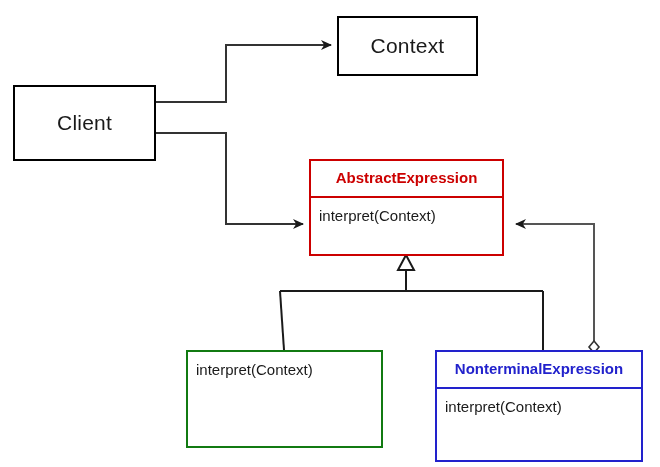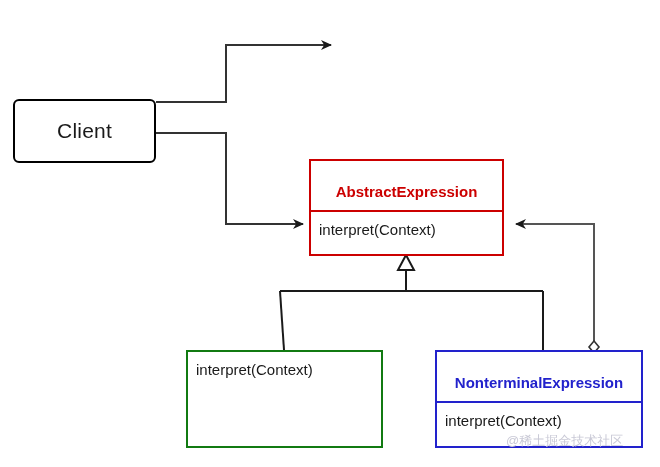--- a/index.html
+++ b/index.html
@@ -44,43 +44,42 @@
   }
   .class-box .box-title {
     box-sizing: border-box;
     width: 100%;
     text-align: center;
     font-weight: bold;
     font-size: 15px;
     padding: 9px 4px 9px 4px;
     border-bottom: 2px solid currentColor;
     line-height: 1.1;
-    margin-top: 14px;
   }
   .class-box .box-body {
     box-sizing: border-box;
     width: 100%;
     flex: 1;
     padding: 9px 8px 0 8px;
     font-size: 15px;
     color: #1a1a1a;
     text-align: left;
     line-height: 1.2;
   }
 
   
-  #node-client    { left: 13px;  top: 99px;  width: 143px; height: 64px; border-radius: 6px; }
+  #node-client    { left: 13px;  top: 85px;  width: 143px; height: 76px; }
   #node-context   { left: 337px; top: 16px;  width: 141px; height: 60px; }
   #node-abstract  { left: 309px; top: 159px; width: 195px; height: 97px;
                     border-color: #cc0000; }
   #node-abstract .box-title { color: #cc0000; }
   #node-terminal  { left: 186px; top: 350px; width: 197px; height: 98px;
                     border-color: #117a11; }
   #node-terminal .box-title { color: #117a11; }
-  #node-nonterm   { left: 435px; top: 350px; width: 208px; height: 98px;
+  #node-nonterm   { left: 435px; top: 350px; width: 208px; height: 112px;
                     border-color: #2222cc; }
   #node-nonterm .box-title { color: #2222cc; }
 
   #watermark {
     position: absolute;
     left: 506px;
     top: 432px;
     font-size: 13px;
     color: #c9c9d6;
     white-space: nowrap;
@@ -126,30 +125,32 @@
     <g>
       <path d="M594,341 L594,224 L516,224" fill="none" stroke="#555555" stroke-width="2" marker-end="url(#open-arrow-left)"></path>
       <polygon points="594,341 589,347 594,353 599,347" fill="#ffffff" stroke="#333333" stroke-width="1.6"></polygon>
     </g>
   </svg>
 
   <div class="uml-box simple-box" id="node-client">
     <div class="box-title">Client</div>
   </div>
 
+  <div class="uml-box simple-box" id="node-context">
+    <div class="box-title">Context</div>
+  </div>
 
   <div class="uml-box class-box" id="node-abstract">
     <div class="box-title">AbstractExpression</div>
     <div class="box-body">interpret(Context)</div>
   </div>
 
   <div class="uml-box class-box" id="node-terminal">
     <div class="box-body">interpret(Context)</div>
   </div>
 
   <div class="uml-box class-box" id="node-nonterm">
     <div class="box-title">NonterminalExpression</div>
     <div class="box-body">interpret(Context)</div>
   </div>
 
-  <div id="watermark">@稀土掘金技术社区</div>
 
 </div>
 
 </body></html>

